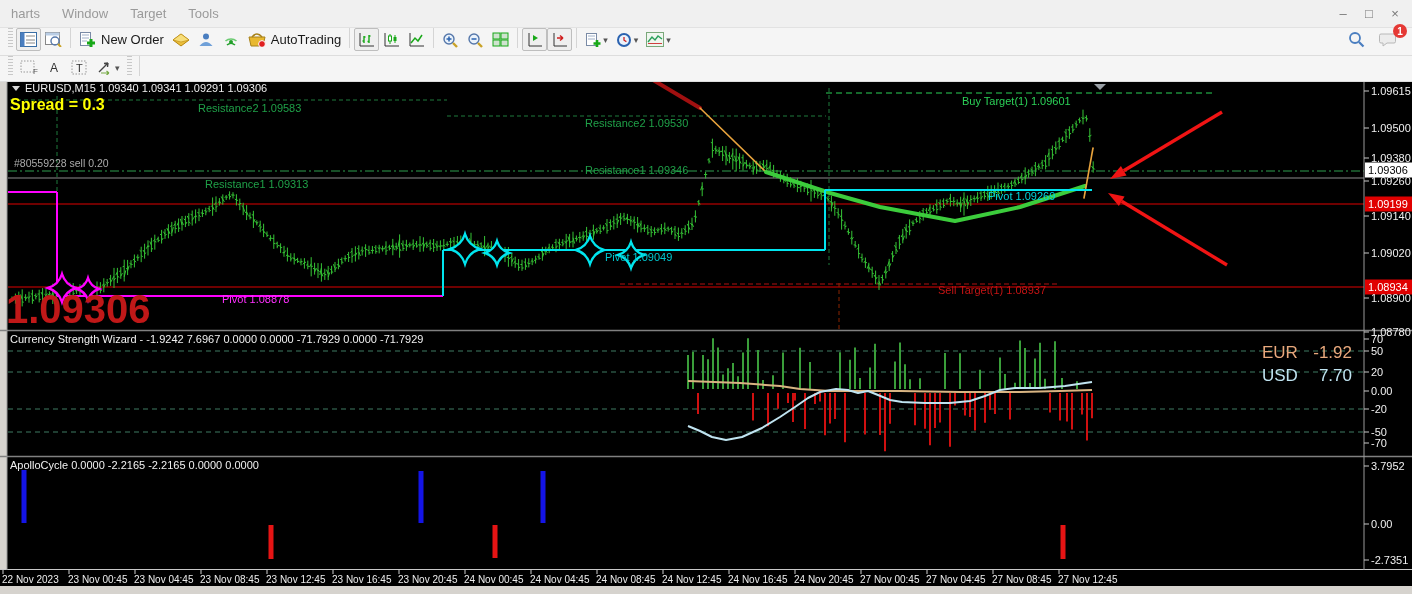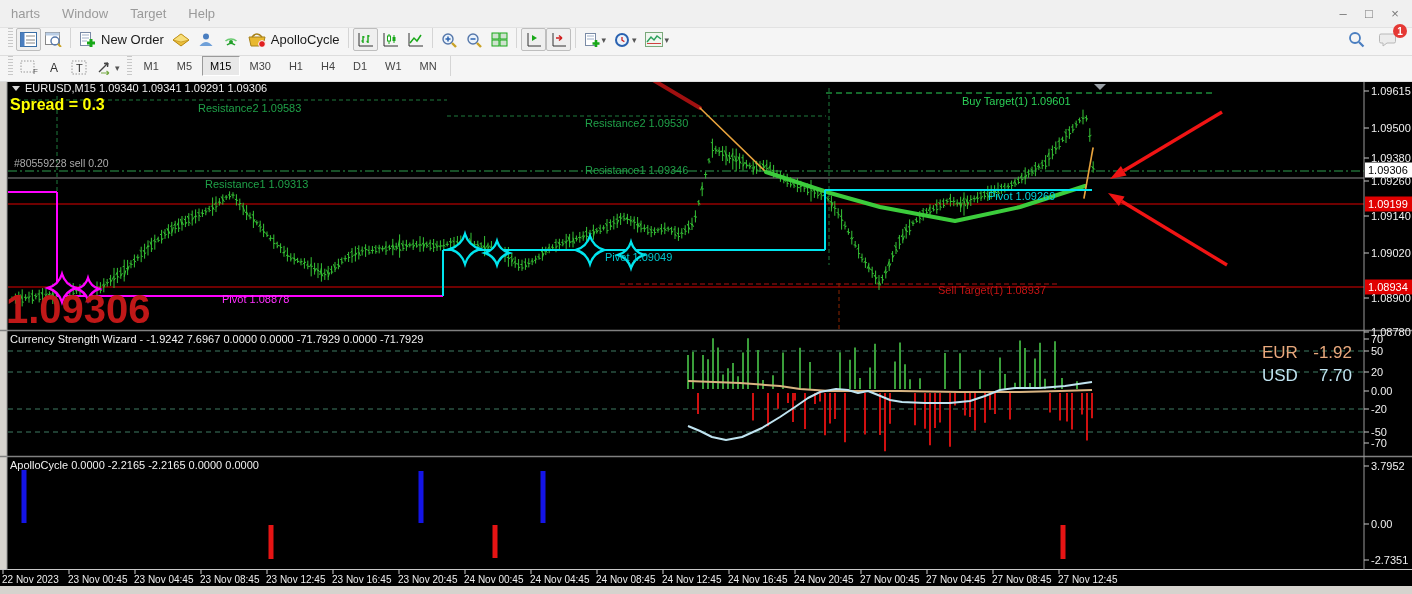--- a/index.html
+++ b/index.html
@@ -30,21 +30,21 @@
 </head>
 <body>
 
 <div class="app">
 
   <div class="menubar">
     <div id="menu-items" style="display:flex;">
         <span class="menuitem">harts</span>
         <span class="menuitem">Window</span>
         <span class="menuitem">Target</span>
-        <span class="menuitem">Help</span>
+        <span class="menuitem">Tools</span>
       </div>
     <div class="wincontrols" id="win-controls">
         <span class="winbtn">–</span>
         <span class="winbtn">□</span>
         <span class="winbtn">×</span>
       </div>
   </div>
 
   <div class="toolbar">
     <div class="grip"></div>
@@ -94,21 +94,21 @@
           <path d="M4 13 a6 6 0 0 1 8 0" fill="none" stroke="#22A02A" stroke-width="1.6"></path>
           <path d="M2.5 9 a8.5 8.5 0 0 1 11 0" fill="none" stroke="#6CCB72" stroke-width="1.6"></path>
         </svg>
     </div>
     <div class="tbtn">
       <svg width="18" height="15">
           <path d="M1 5 h16 l-2 9 h-12 z" fill="#E8B830" stroke="#A8821A"></path>
           <path d="M4 5 q5 -6 10 0" fill="none" stroke="#A8821A" stroke-width="1.5"></path>
           <circle cx="14" cy="12" r="3.4" fill="#E02020" stroke="#fff"></circle>
         </svg>
-      <span class="lbl">ApolloCycle</span>
+      <span class="lbl">AutoTrading</span>
     </div>
     <div class="sep"></div>
     <div class="tbtn framed">
       <svg width="17" height="15">
           <path d="M2 1 v13 h14" fill="none" stroke="#333"></path>
           <path d="M6 4 v7 M4.5 9 h1.5 M6 5 h1.5" stroke="#18A818" stroke-width="1.4"></path>
           <path d="M11 3 v8 M9.5 9.5 h1.5 M11 4 h1.5" stroke="#18A818" stroke-width="1.4"></path>
         </svg>
     </div>
     <div class="tbtn">
@@ -224,31 +224,20 @@
         </svg>
     </div>
     <div class="tbtn">
       <svg width="17" height="15">
           <path d="M3 12 L12 3 M12 3 l-4 .5 M12 3 l-.5 4" stroke="#444" stroke-width="1.4" fill="none"></path>
           <path d="M5 13 l8 0 M13 13 l-2.5 -2 M13 13 l-2.5 2" stroke="#7A4" stroke-width="1.2" fill="none"></path>
         </svg>
       <span class="caret">▾</span>
     </div>
     <div class="grip"></div>
-    <div id="tf-buttons" style="display:flex;">
-        <span class="tf">M1</span>
-        <span class="tf">M5</span>
-        <span class="tf active">M15</span>
-        <span class="tf">M30</span>
-        <span class="tf">H1</span>
-        <span class="tf">H4</span>
-        <span class="tf">D1</span>
-        <span class="tf">W1</span>
-        <span class="tf">MN</span>
-      </div>
     <div class="sep"></div>
   </div>
 
   <div class="chartwrap">
     <svg id="plot" width="1412" height="512" viewBox="0 82 1412 512">
 
       <rect x="0" y="82" width="1412" height="512" fill="#D6D3CE"></rect>
       <rect x="7" y="82" width="1405" height="488" fill="#000"></rect>
       <rect x="0" y="570" width="1412" height="16" fill="#000"></rect>
       <rect x="0" y="586" width="1412" height="8" fill="#D6D3CE"></rect>

